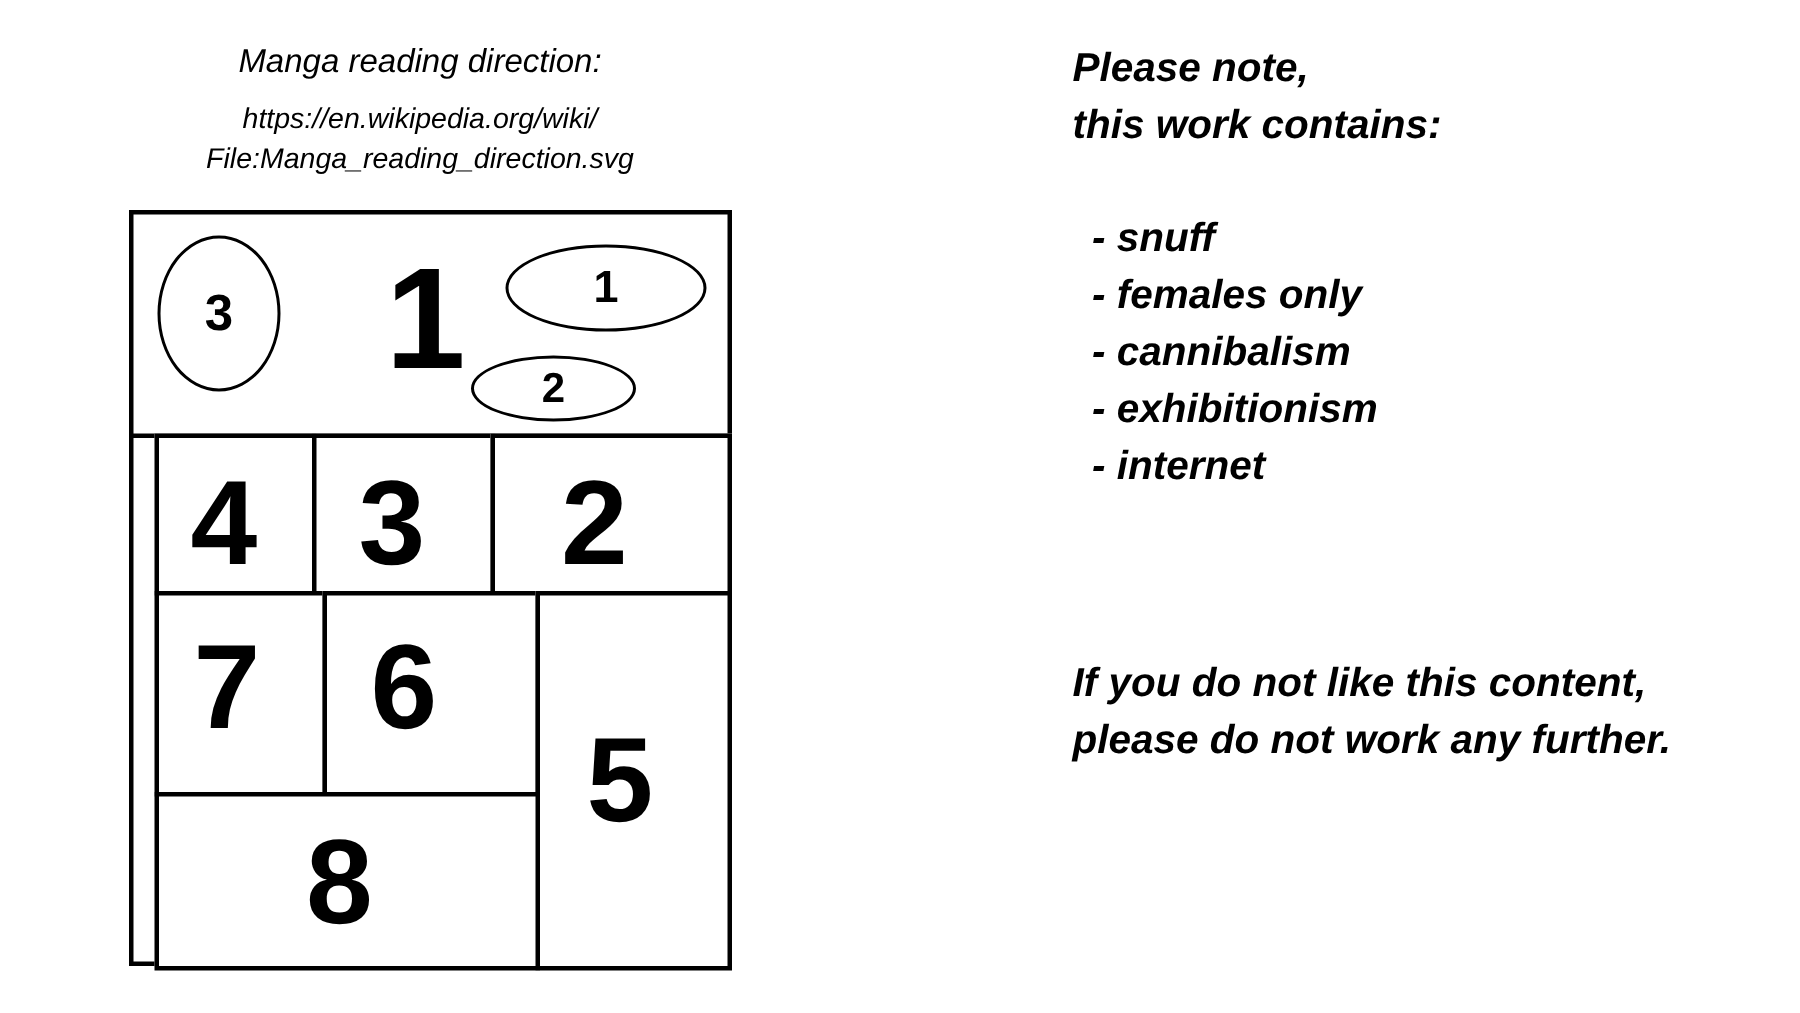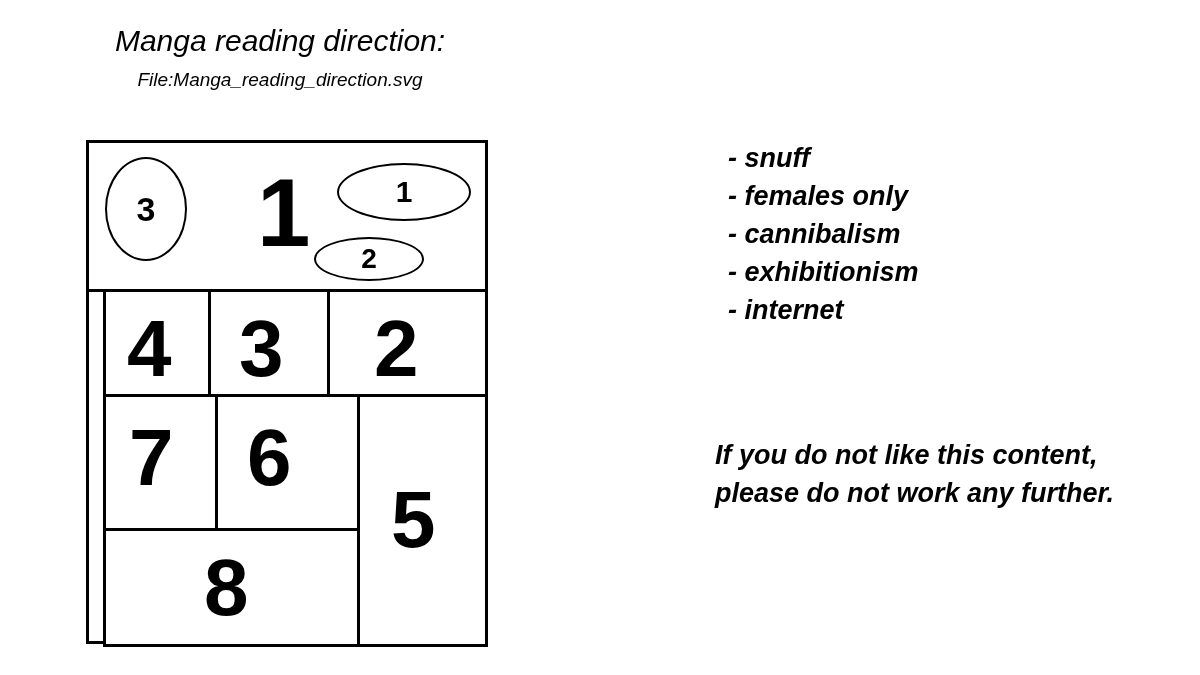--- a/index.html
+++ b/index.html
@@ -25,21 +25,21 @@
     height: 675px;
   }
 
   #diagram-title {
     position: absolute;
     left: 0;
     top: 22px;
     width: 560px;
     text-align: center;
     font-style: italic;
-    font-size: 30px;
+    font-size: 22px;
     line-height: 38px;
     white-space: nowrap;
   }
   #diagram-source {
     position: absolute;
     left: 0;
     top: 66px;
     width: 560px;
     text-align: center;
     font-style: italic;
@@ -160,20 +160,21 @@
   #notice-footer div { white-space: nowrap; }
 </style>
 </head>
 <body>
 
 <div id="left-panel">
 
   <div id="diagram-title">Manga reading direction:</div>
 
   <div id="diagram-source">
+    <div>https://en.wikipedia.org/wiki/</div>
     <div>File:Manga_reading_direction.svg</div>
   </div>
 
   <div id="manga-page">
 
     <div class="panel" id="panel-1"></div>
     <div class="pnum" id="num-1">1</div>
     <div class="bubble" id="bubble-3">3</div>
     <div class="bubble" id="bubble-1">1</div>
     <div class="bubble" id="bubble-2">2</div>
@@ -197,20 +198,24 @@
     <div class="pnum" id="num-5">5</div>
 
     <div class="panel" id="panel-8"></div>
     <div class="pnum" id="num-8">8</div>
 
   </div>
 </div>
 
 <div id="right-panel">
 
+  <div id="notice-heading">
+    <div>Please note,</div>
+    <div>this work contains:</div>
+  </div>
 
   <ul id="notice-list">
     <li>- snuff</li>
     <li>- females only</li>
     <li>- cannibalism</li>
     <li>- exhibitionism</li>
     <li>- internet</li>
   </ul>
 
   <div id="notice-footer">

